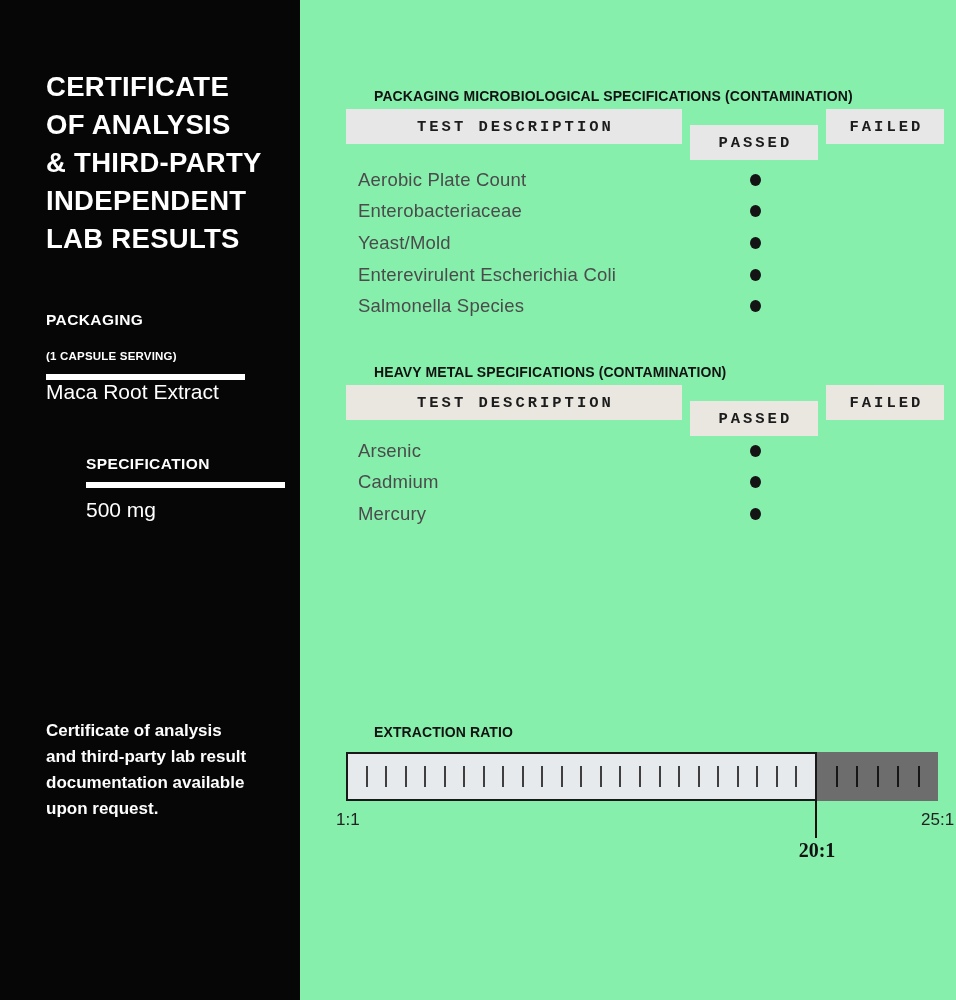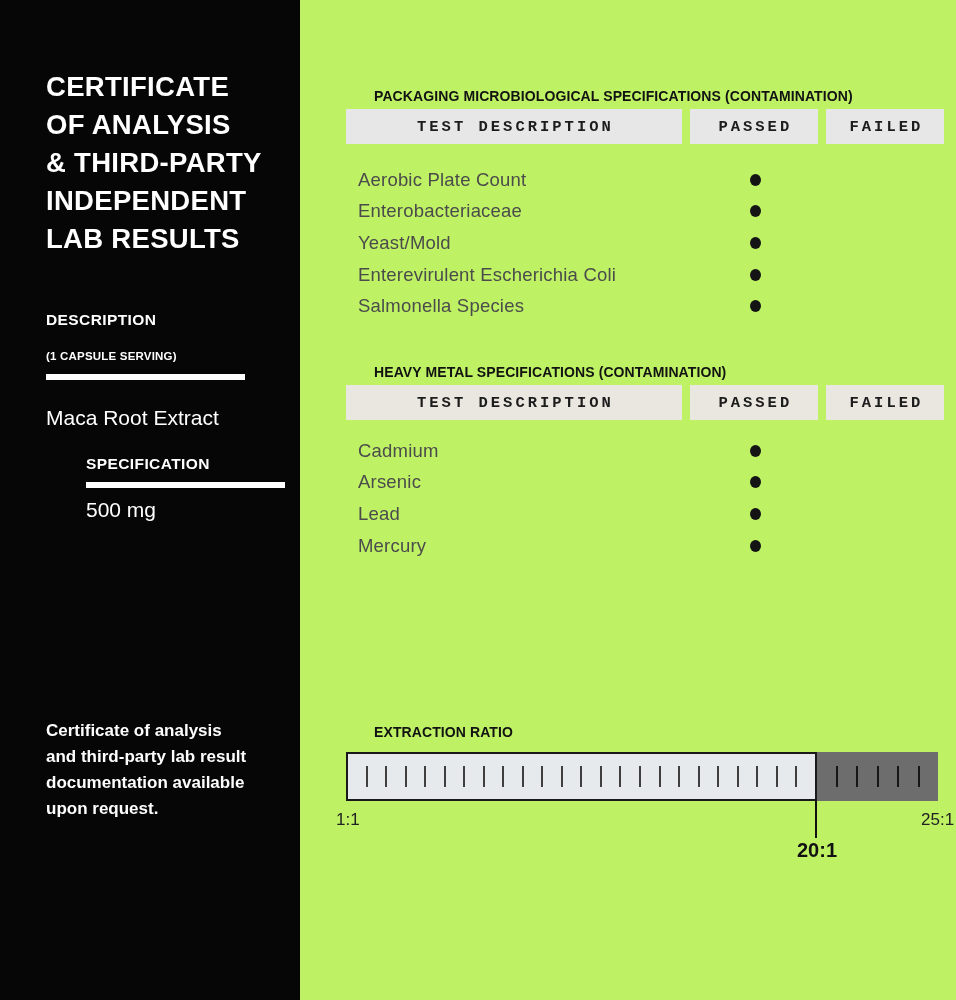--- a/index.html
+++ b/index.html
@@ -1,39 +1,39 @@
 <!DOCTYPE html>
 <html><head>
 <meta charset="utf-8">
 <style>
   html,body { margin:0; padding:0; background:#ffffff; }
   .page {
     position:relative; width:956px; height:1000px;
-    background:#bef264; overflow:hidden;
+    background:#86efac; overflow:hidden;
     font-family:"Liberation Sans", sans-serif;
   }
 
   
   .sidebar {
     position:absolute; left:0; top:0; width:300px; height:1000px;
     background:#060606; color:#ffffff;
   }
   .side-title {
     position:absolute; left:46px; top:68px; margin:0; width:240px;
     font-size:27.5px; line-height:38px; font-weight:bold;
     letter-spacing:0.3px; white-space:pre-line;
   }
   .side-block { position:absolute; left:46px; width:210px; }
   .blk-ingredient { top:311px; }
   .blk-spec { top:455px;margin-left:40px; }
   .side-label { font-size:15.5px; font-weight:bold; letter-spacing:0.4px; line-height:18px; }
   .side-sublabel { font-size:11.5px; font-weight:bold; letter-spacing:0.2px; line-height:14px; margin-top:20px; }
   .side-rule { width:199px; height:6px; background:#ffffff; margin-top:11px; }
   .blk-spec .side-rule { margin-top:9px; }
-  .side-value { font-size:21px; font-weight:normal; margin-top:26px; }
+  .side-value { font-size:21px; font-weight:normal; margin-top:0; }
   .blk-spec .side-value { margin-top:10px; }
   .footnote {
     position:absolute; left:46px; top:718px; width:205px; margin:0;
     font-size:17px; font-weight:bold; line-height:26px; color:#fdfdfd;
   }
 
   
   .main { position:absolute; left:300px; top:0; width:656px; height:1000px; }
   .sec-title {
     position:absolute; left:62px; margin:12px; width:600px;
@@ -48,21 +48,21 @@
   .t2-head { top:385px; }
   .th {
     height:35px; display:flex; align-items:center; justify-content:center;
     font-family:"Liberation Mono","DejaVu Sans Mono",monospace;
     font-weight:bold; font-size:15.5px; letter-spacing:3px; text-indent:3px;
     color:#1c1c1c;
   }
   .t1-head .th { background:#e7e7e7; }
   .t2-head .th { background:#eae7e1; }
   .th-test { width:341px; }
-  .th-pass { width:130px; margin-left:8px; }
+  .th-pass { width:130px; margin-left:8px;margin-top:16px; }
   .th-fail { width:120px; margin-left:8px; }
 
   .tbody { position:absolute; left:46px; width:598px; }
   .t1-body { top:152px;margin-top:12px; }
   .t2-body { top:435px; }
   .trow { height:31.6px; display:flex; align-items:center; }
   .cell-test {
     width:341px; box-sizing:border-box; padding-left:12px;
     font-size:18.5px; color:#4b4b4b; letter-spacing:0.2px;
   }
@@ -81,40 +81,40 @@
     position:absolute; left:517px; top:752px; width:121px; height:49px;
     background:#6d6d6d;
     display:flex; align-items:center; justify-content:space-evenly;
   }
   .tick { width:2px; height:21px; }
   .ruler-light .tick { background:#3f3f3f; }
   .ruler-dark .tick { background:#161616; }
   .marker-line { position:absolute; left:515px; top:800px; width:2px; height:38px; background:#111111; }
   .marker-label {
     position:absolute; left:486px; top:839px; width:62px; text-align:center;
-    font-size:20px; font-weight:bold; color:#111111;
+    font-size:20px; font-weight:bold; color:#111111;font-family:Liberation Serif, serif;
   }
   .scale-label { position:absolute; top:810px; font-size:17px; color:#222222; font-weight:500; }
   .scale-min { left:36px; }
   .scale-max { left:621px; }
 </style>
 </head>
 <body>
 
 <div class="page">
 
   <aside class="sidebar">
     <h1 class="side-title">CERTIFICATE
 OF ANALYSIS
 &amp; THIRD-PARTY
 INDEPENDENT
 LAB RESULTS</h1>
 
     <div class="side-block blk-ingredient">
-      <div class="side-label">DESCRIPTION</div>
+      <div class="side-label">PACKAGING</div>
       <div class="side-sublabel">(1 CAPSULE SERVING)</div>
       <div class="side-rule"></div>
       <div class="side-value">Maca Root Extract</div>
     </div>
 
     <div class="side-block blk-spec">
       <div class="side-label">SPECIFICATION</div>
       <div class="side-rule"></div>
       <div class="side-value">500 mg</div>
     </div>
@@ -169,35 +169,28 @@
     </div>
 
     <h2 class="sec-title t2-title">HEAVY METAL SPECIFICATIONS (CONTAMINATION)</h2>
     <div class="thead t2-head">
       <div class="th th-test">TEST DESCRIPTION</div>
       <div class="th th-pass">PASSED</div>
       <div class="th th-fail">FAILED</div>
     </div>
     <div class="tbody t2-body">
       <div class="trow">
+        <div class="cell-test">Arsenic</div>
+        <div class="cell-mark">
+            <span class="dot on"></span>
+          </div>
+        <div class="cell-mark cell-fail"></div>
+      </div>
+      <div class="trow">
         <div class="cell-test">Cadmium</div>
-        <div class="cell-mark">
-            <span class="dot on"></span>
-          </div>
-        <div class="cell-mark cell-fail"></div>
-      </div>
-      <div class="trow">
-        <div class="cell-test">Arsenic</div>
-        <div class="cell-mark">
-            <span class="dot on"></span>
-          </div>
-        <div class="cell-mark cell-fail"></div>
-      </div>
-      <div class="trow">
-        <div class="cell-test">Lead</div>
         <div class="cell-mark">
             <span class="dot on"></span>
           </div>
         <div class="cell-mark cell-fail"></div>
       </div>
       <div class="trow">
         <div class="cell-test">Mercury</div>
         <div class="cell-mark">
             <span class="dot on"></span>
           </div>

